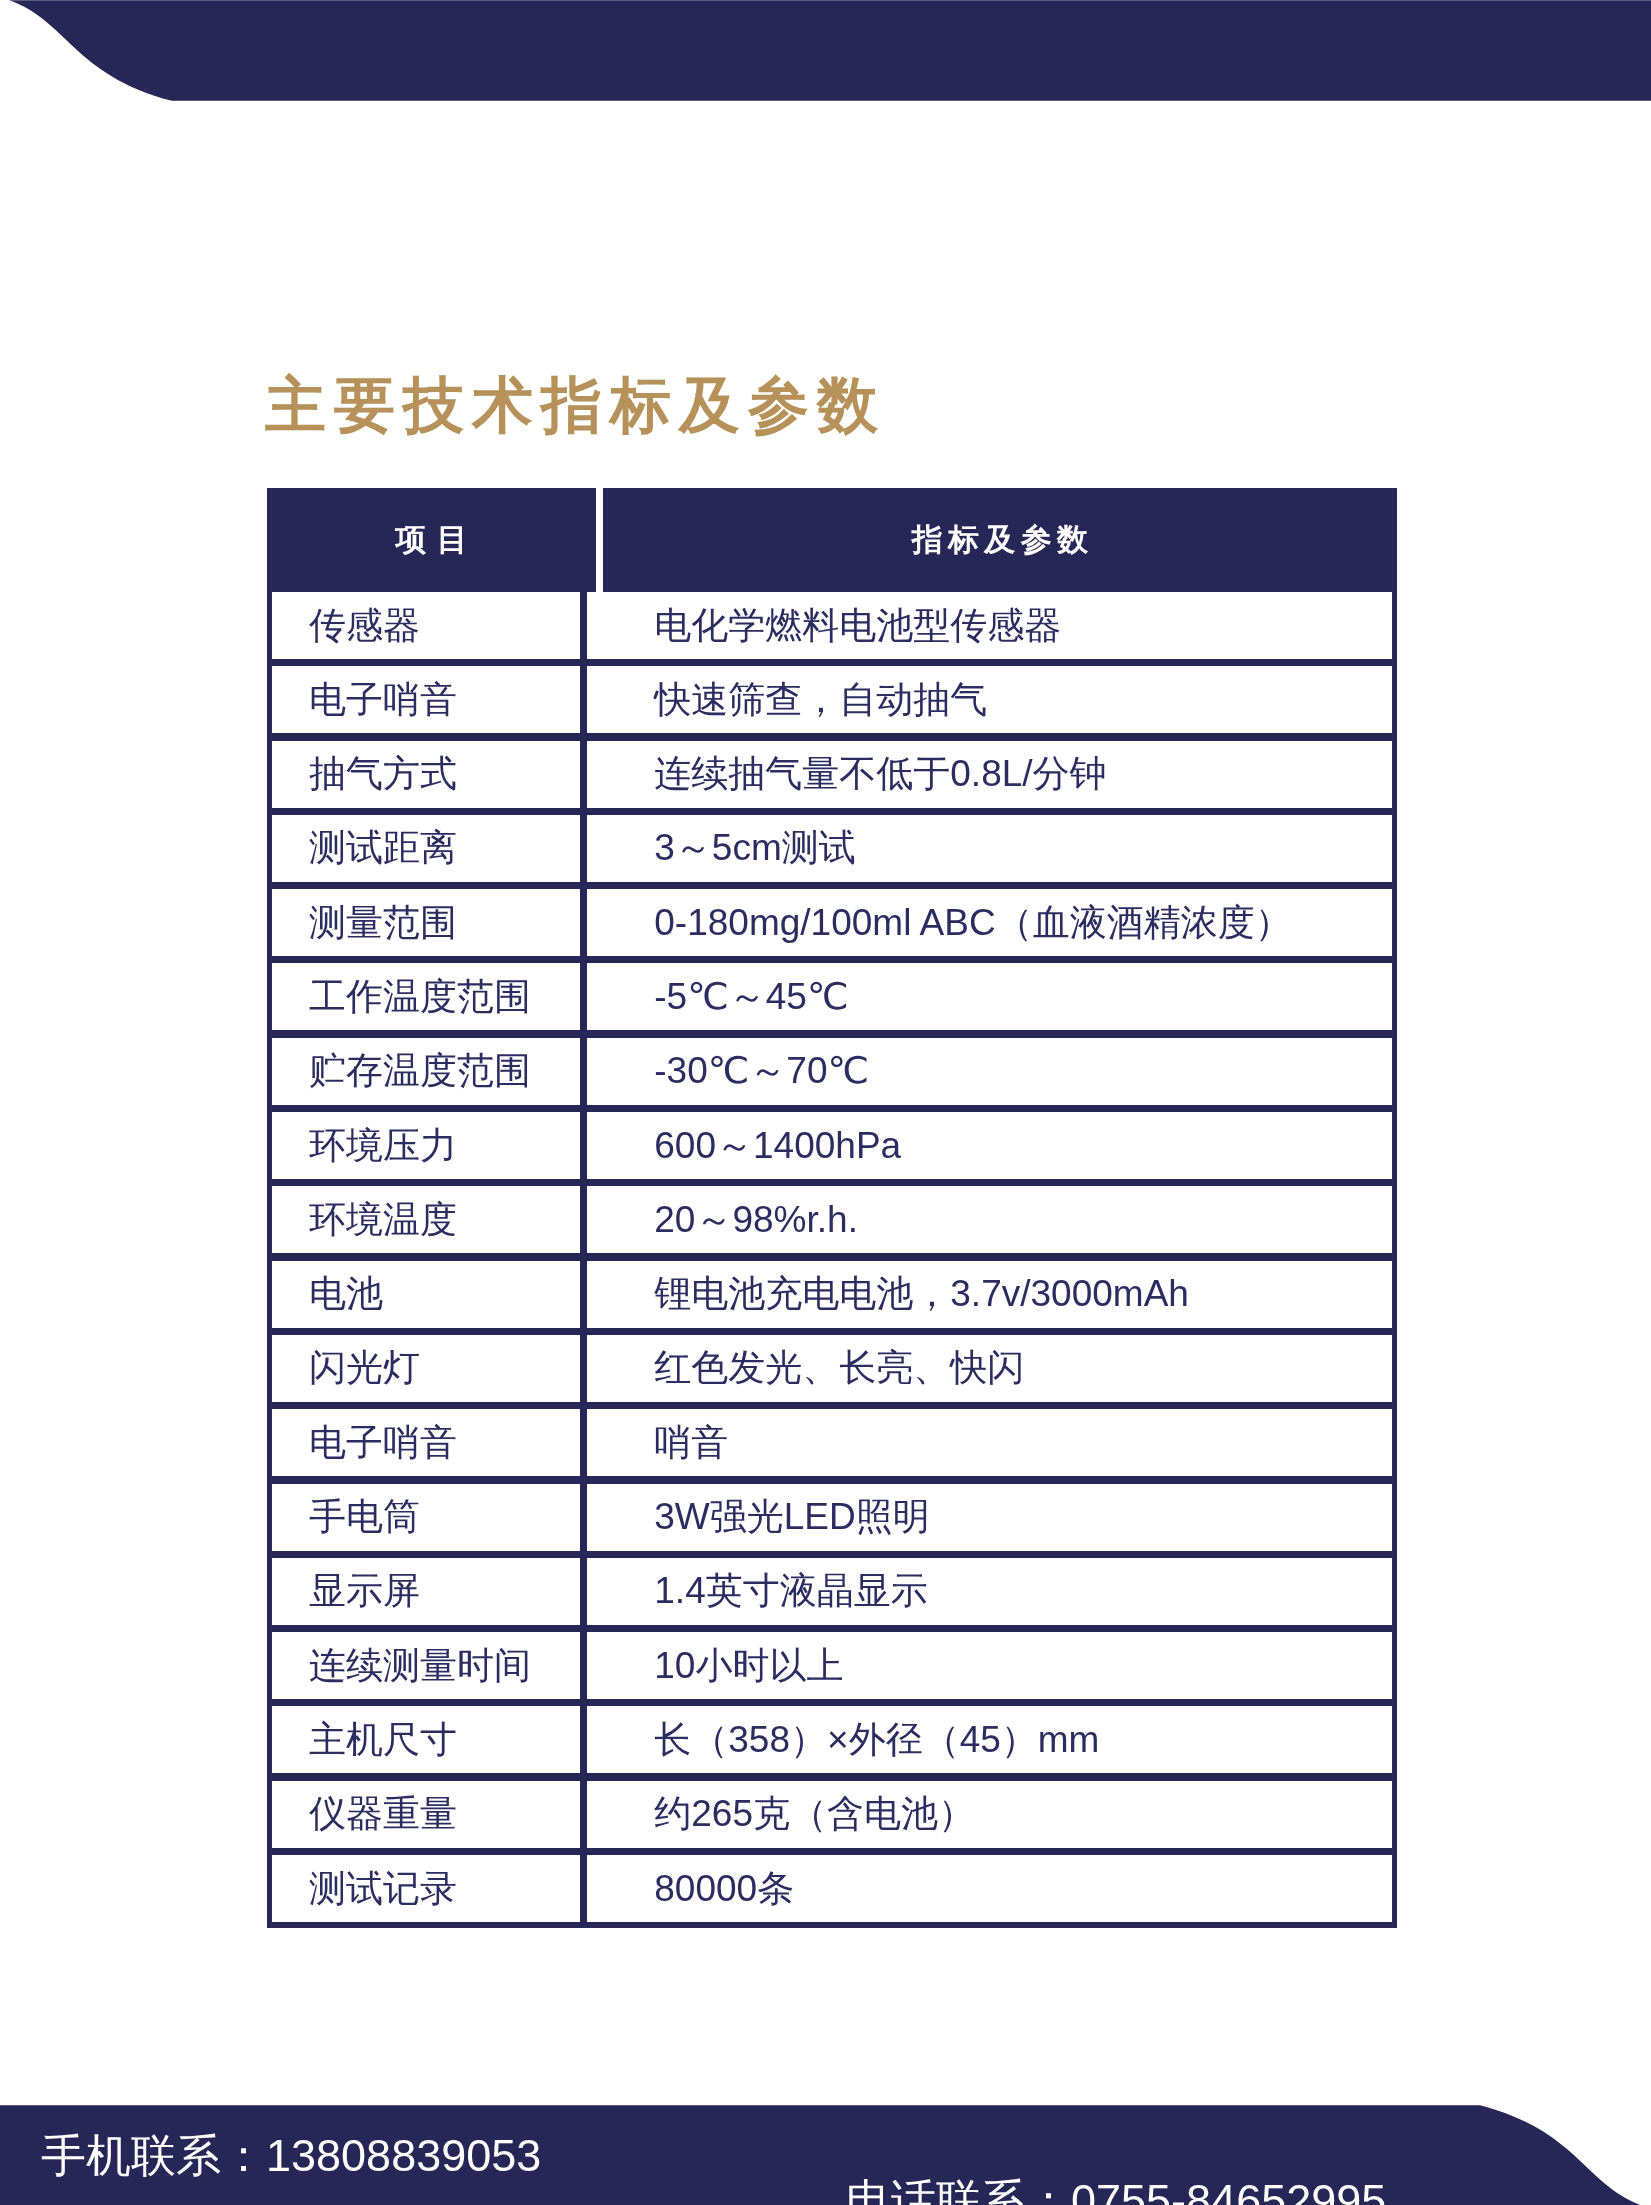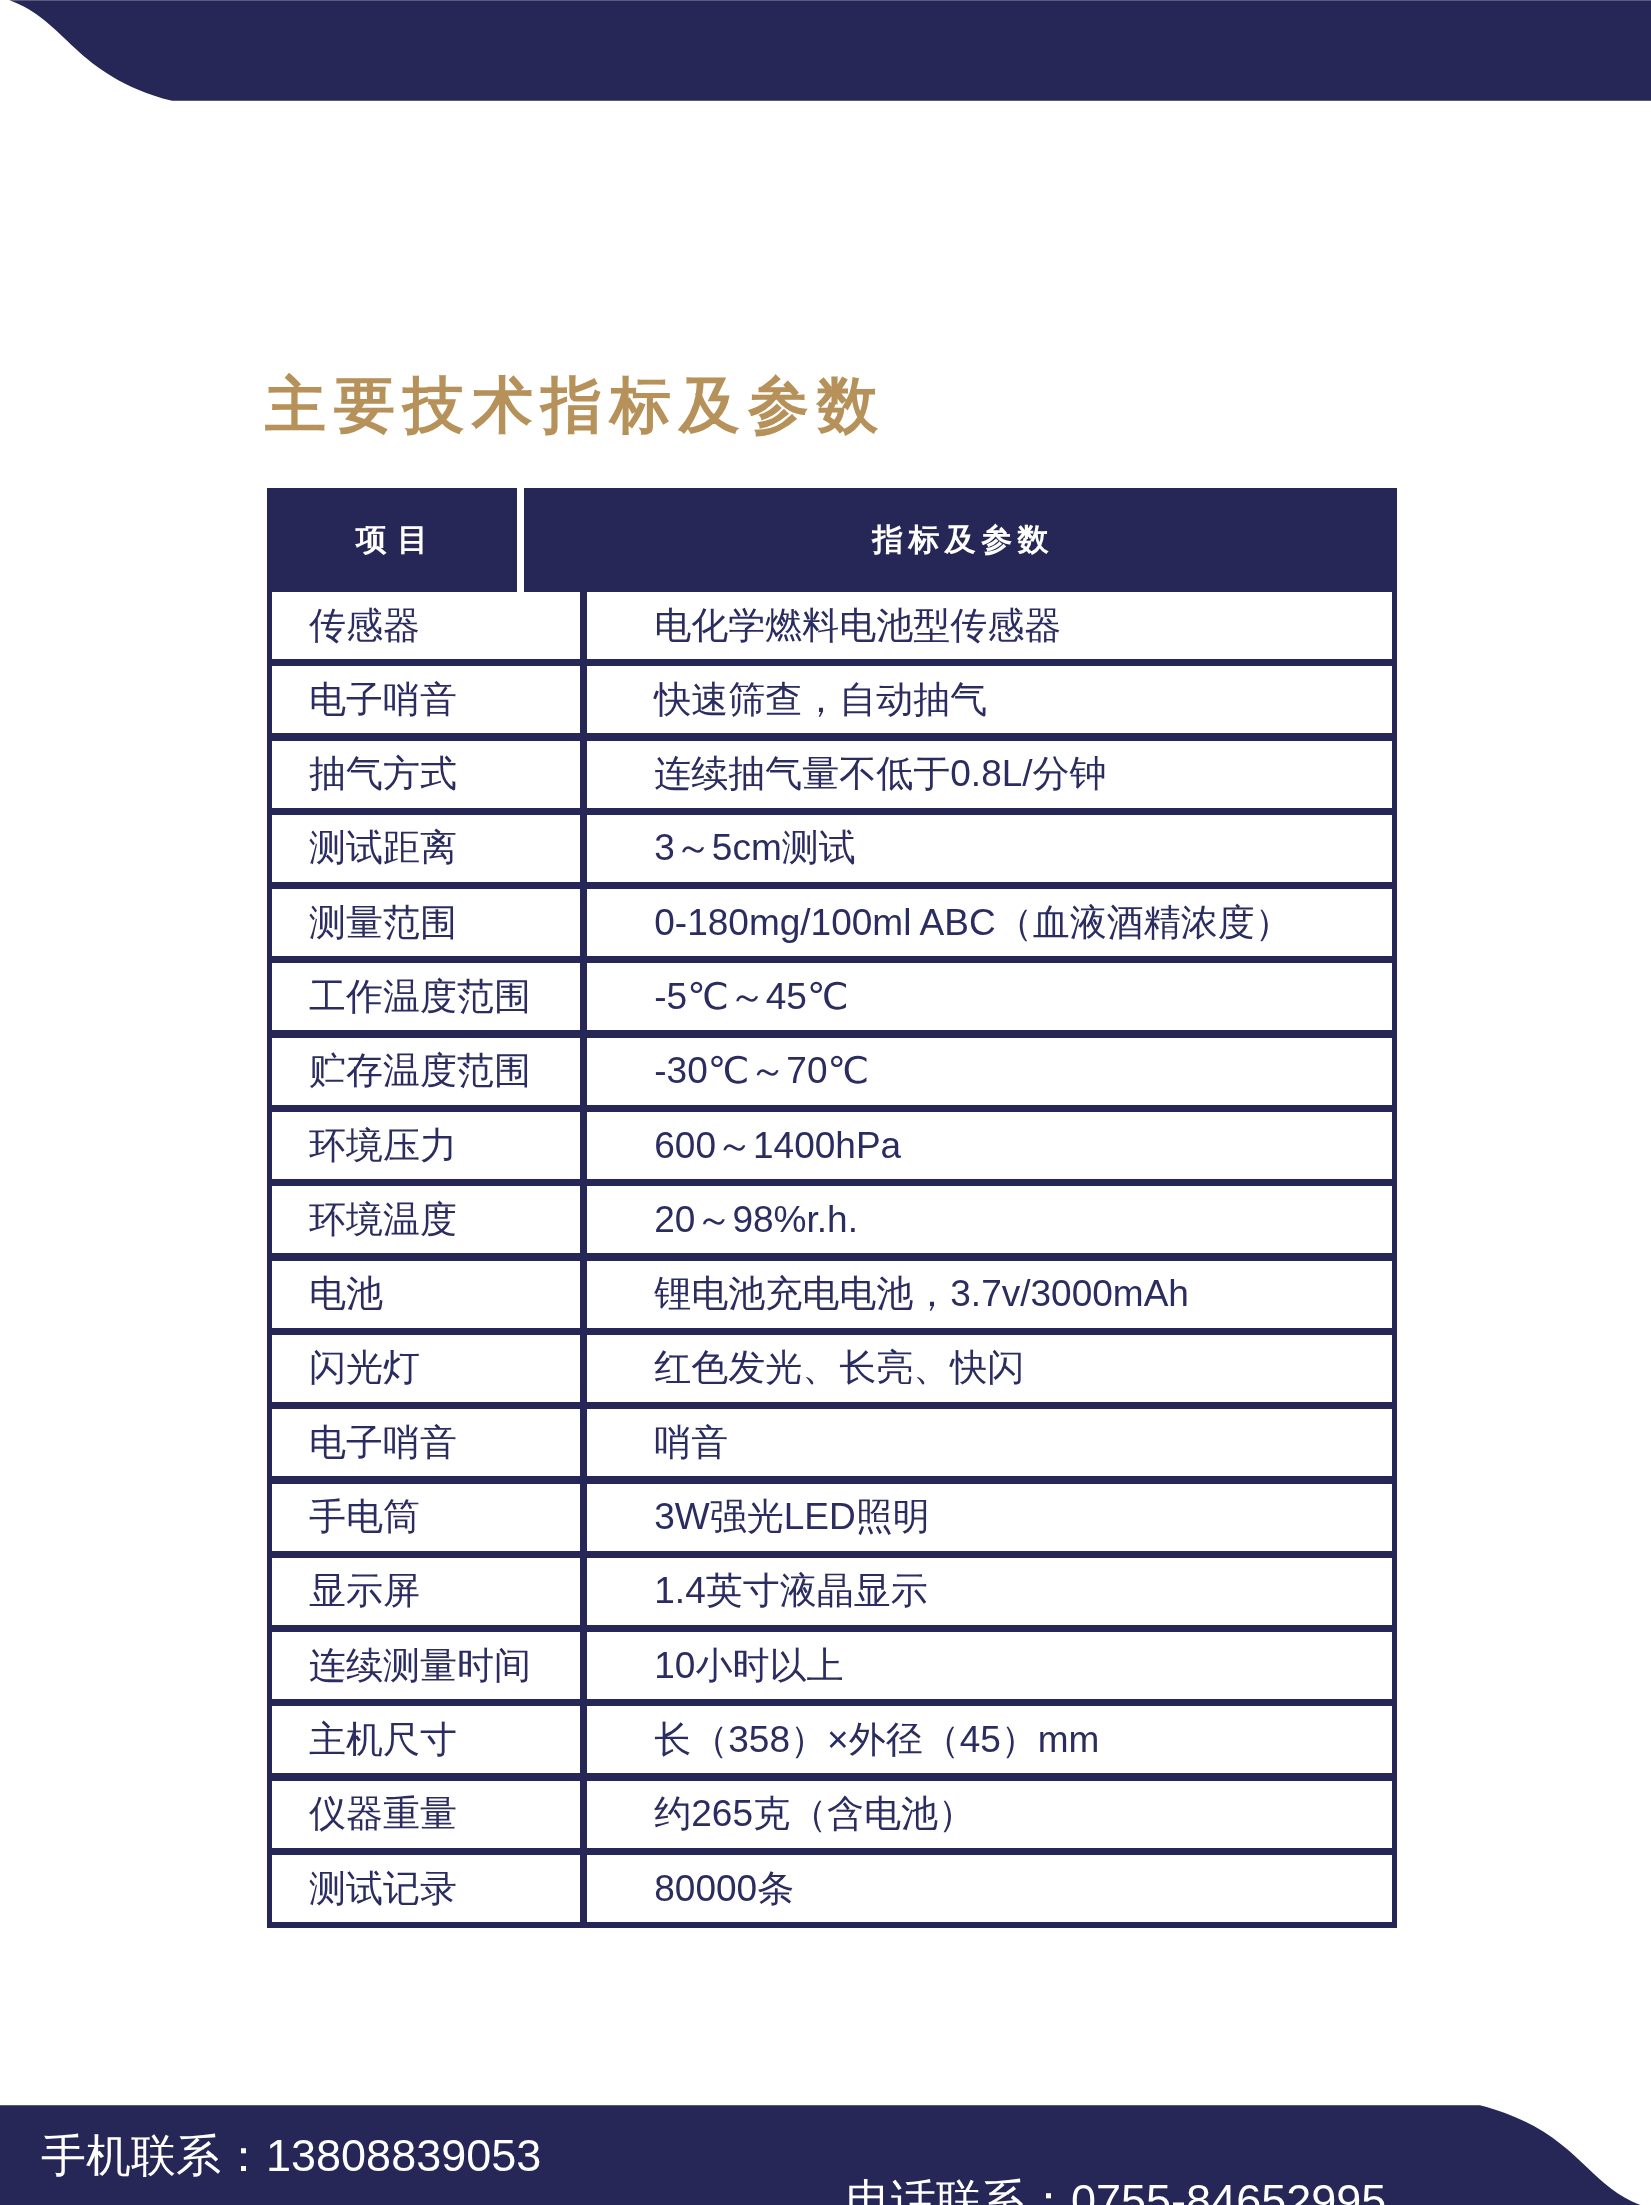--- a/index.html
+++ b/index.html
@@ -50,21 +50,21 @@
   .th-cell {
     display: flex;
     align-items: center;
     justify-content: center;
     color: #ffffff;
     font-weight: bold;
     font-size: 31px;
     white-space: nowrap;
   }
   .th-item {
-    width: 250px;
+    width: 329px;
     letter-spacing: 10.7px;
     text-indent: 10.7px;
   }
   .th-divider {
     width: 6.7px;
     background: #ffffff;
   }
   .th-value {
     flex: 1;
     letter-spacing: 5.3px;

